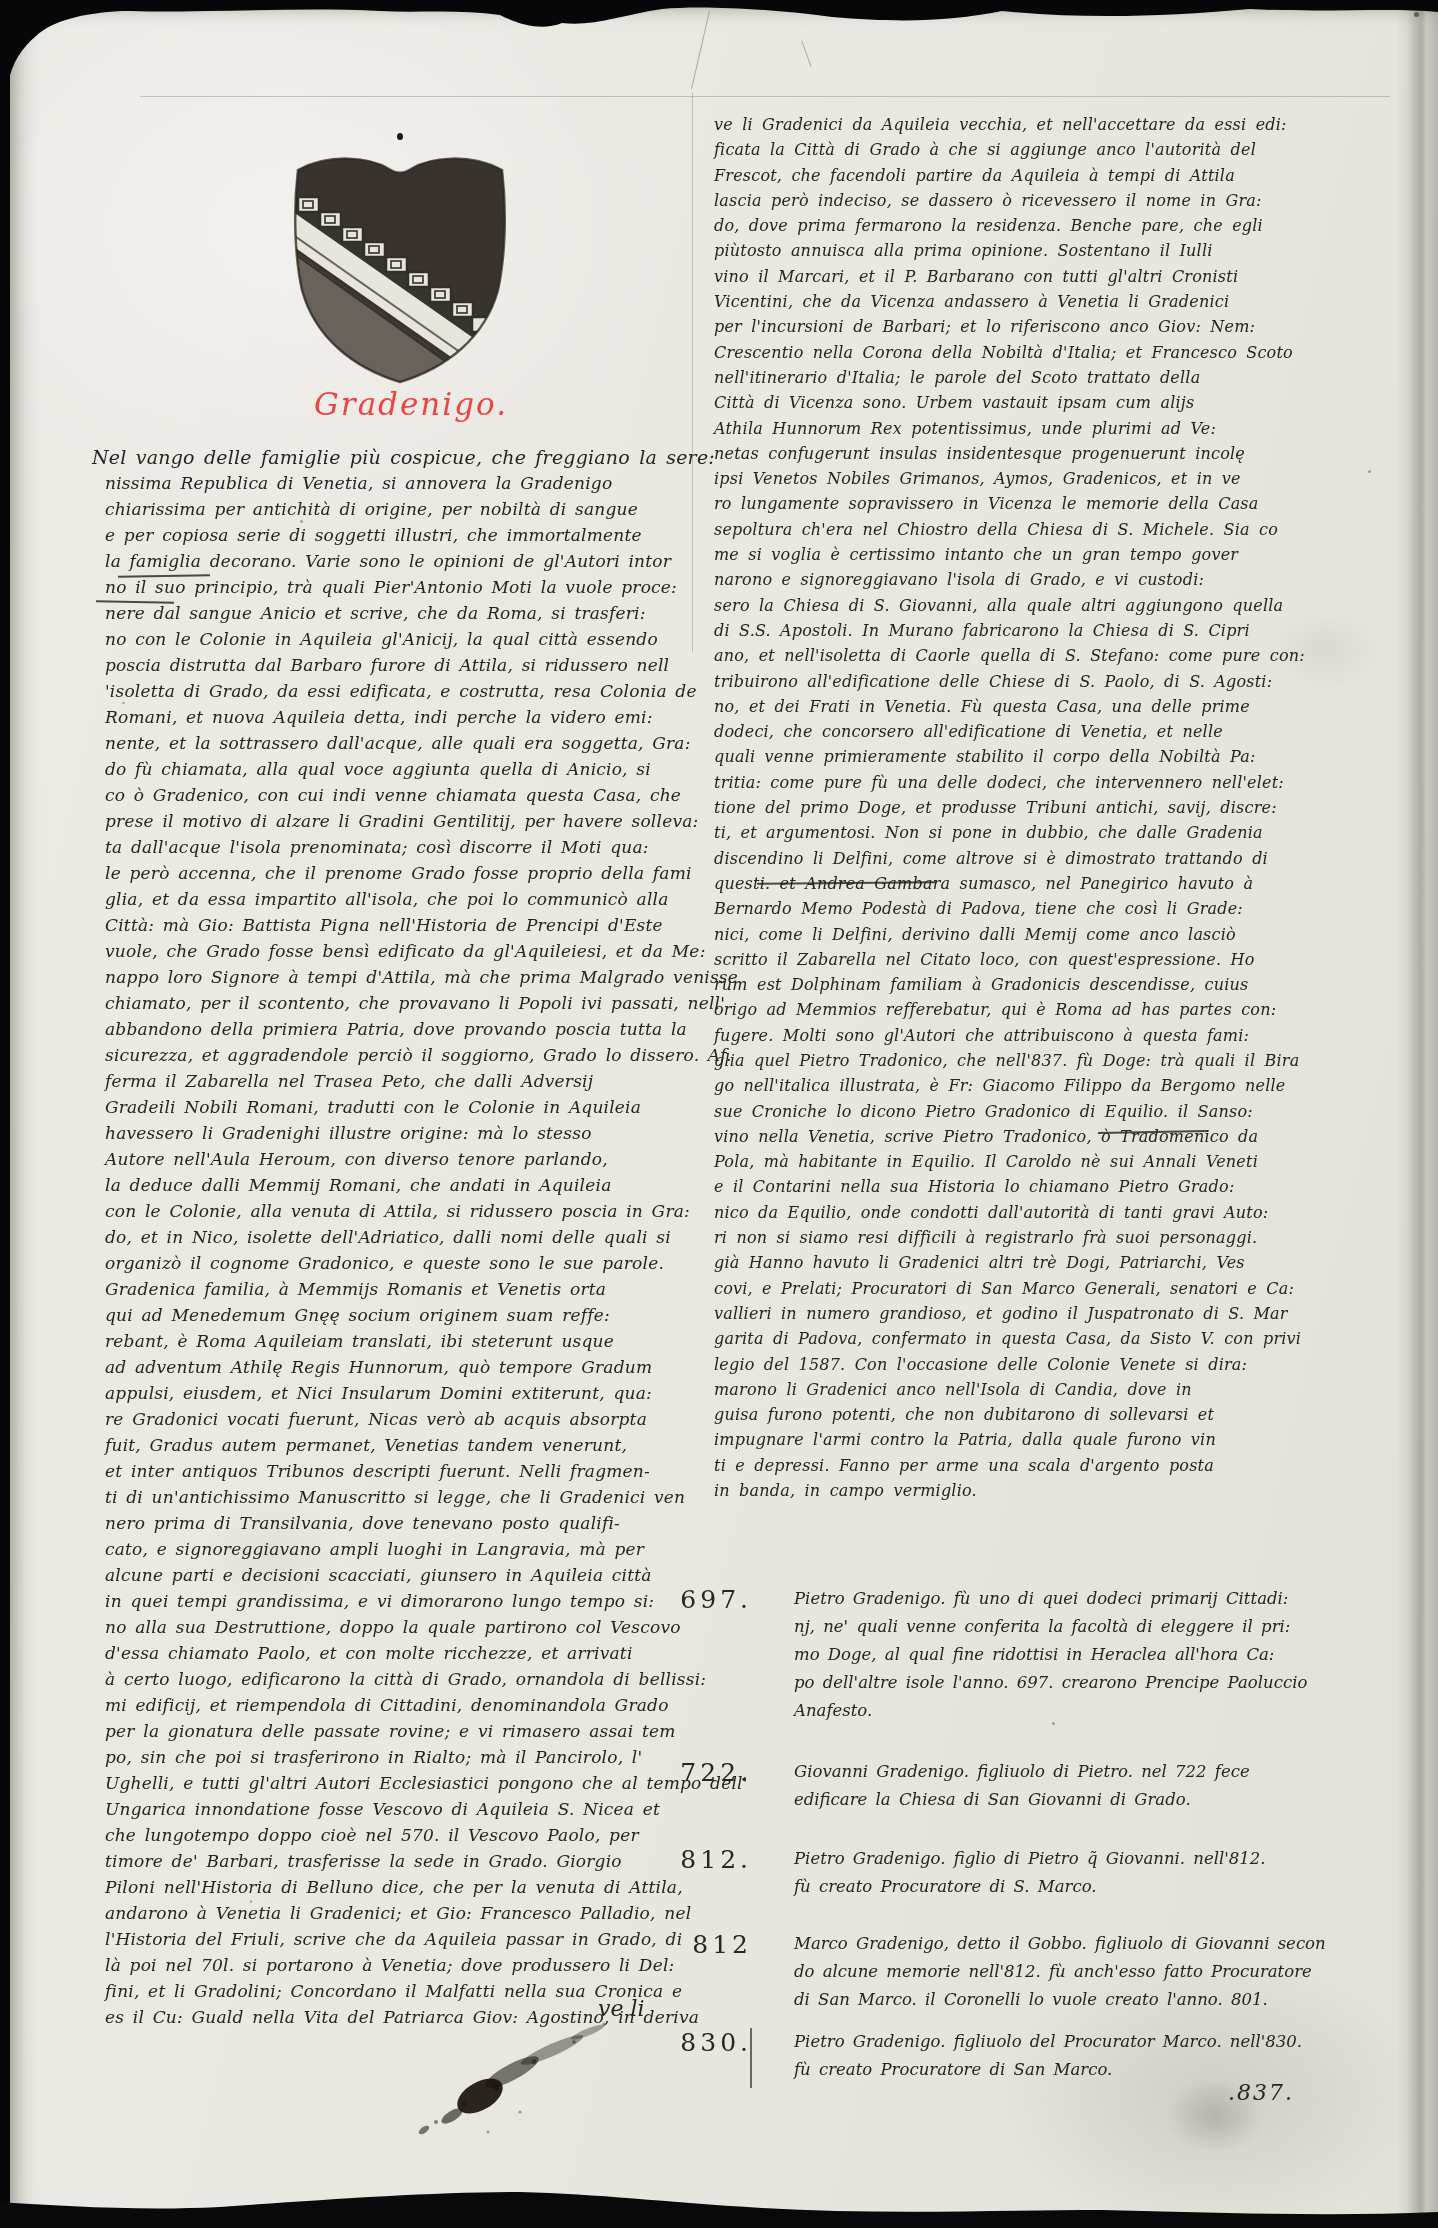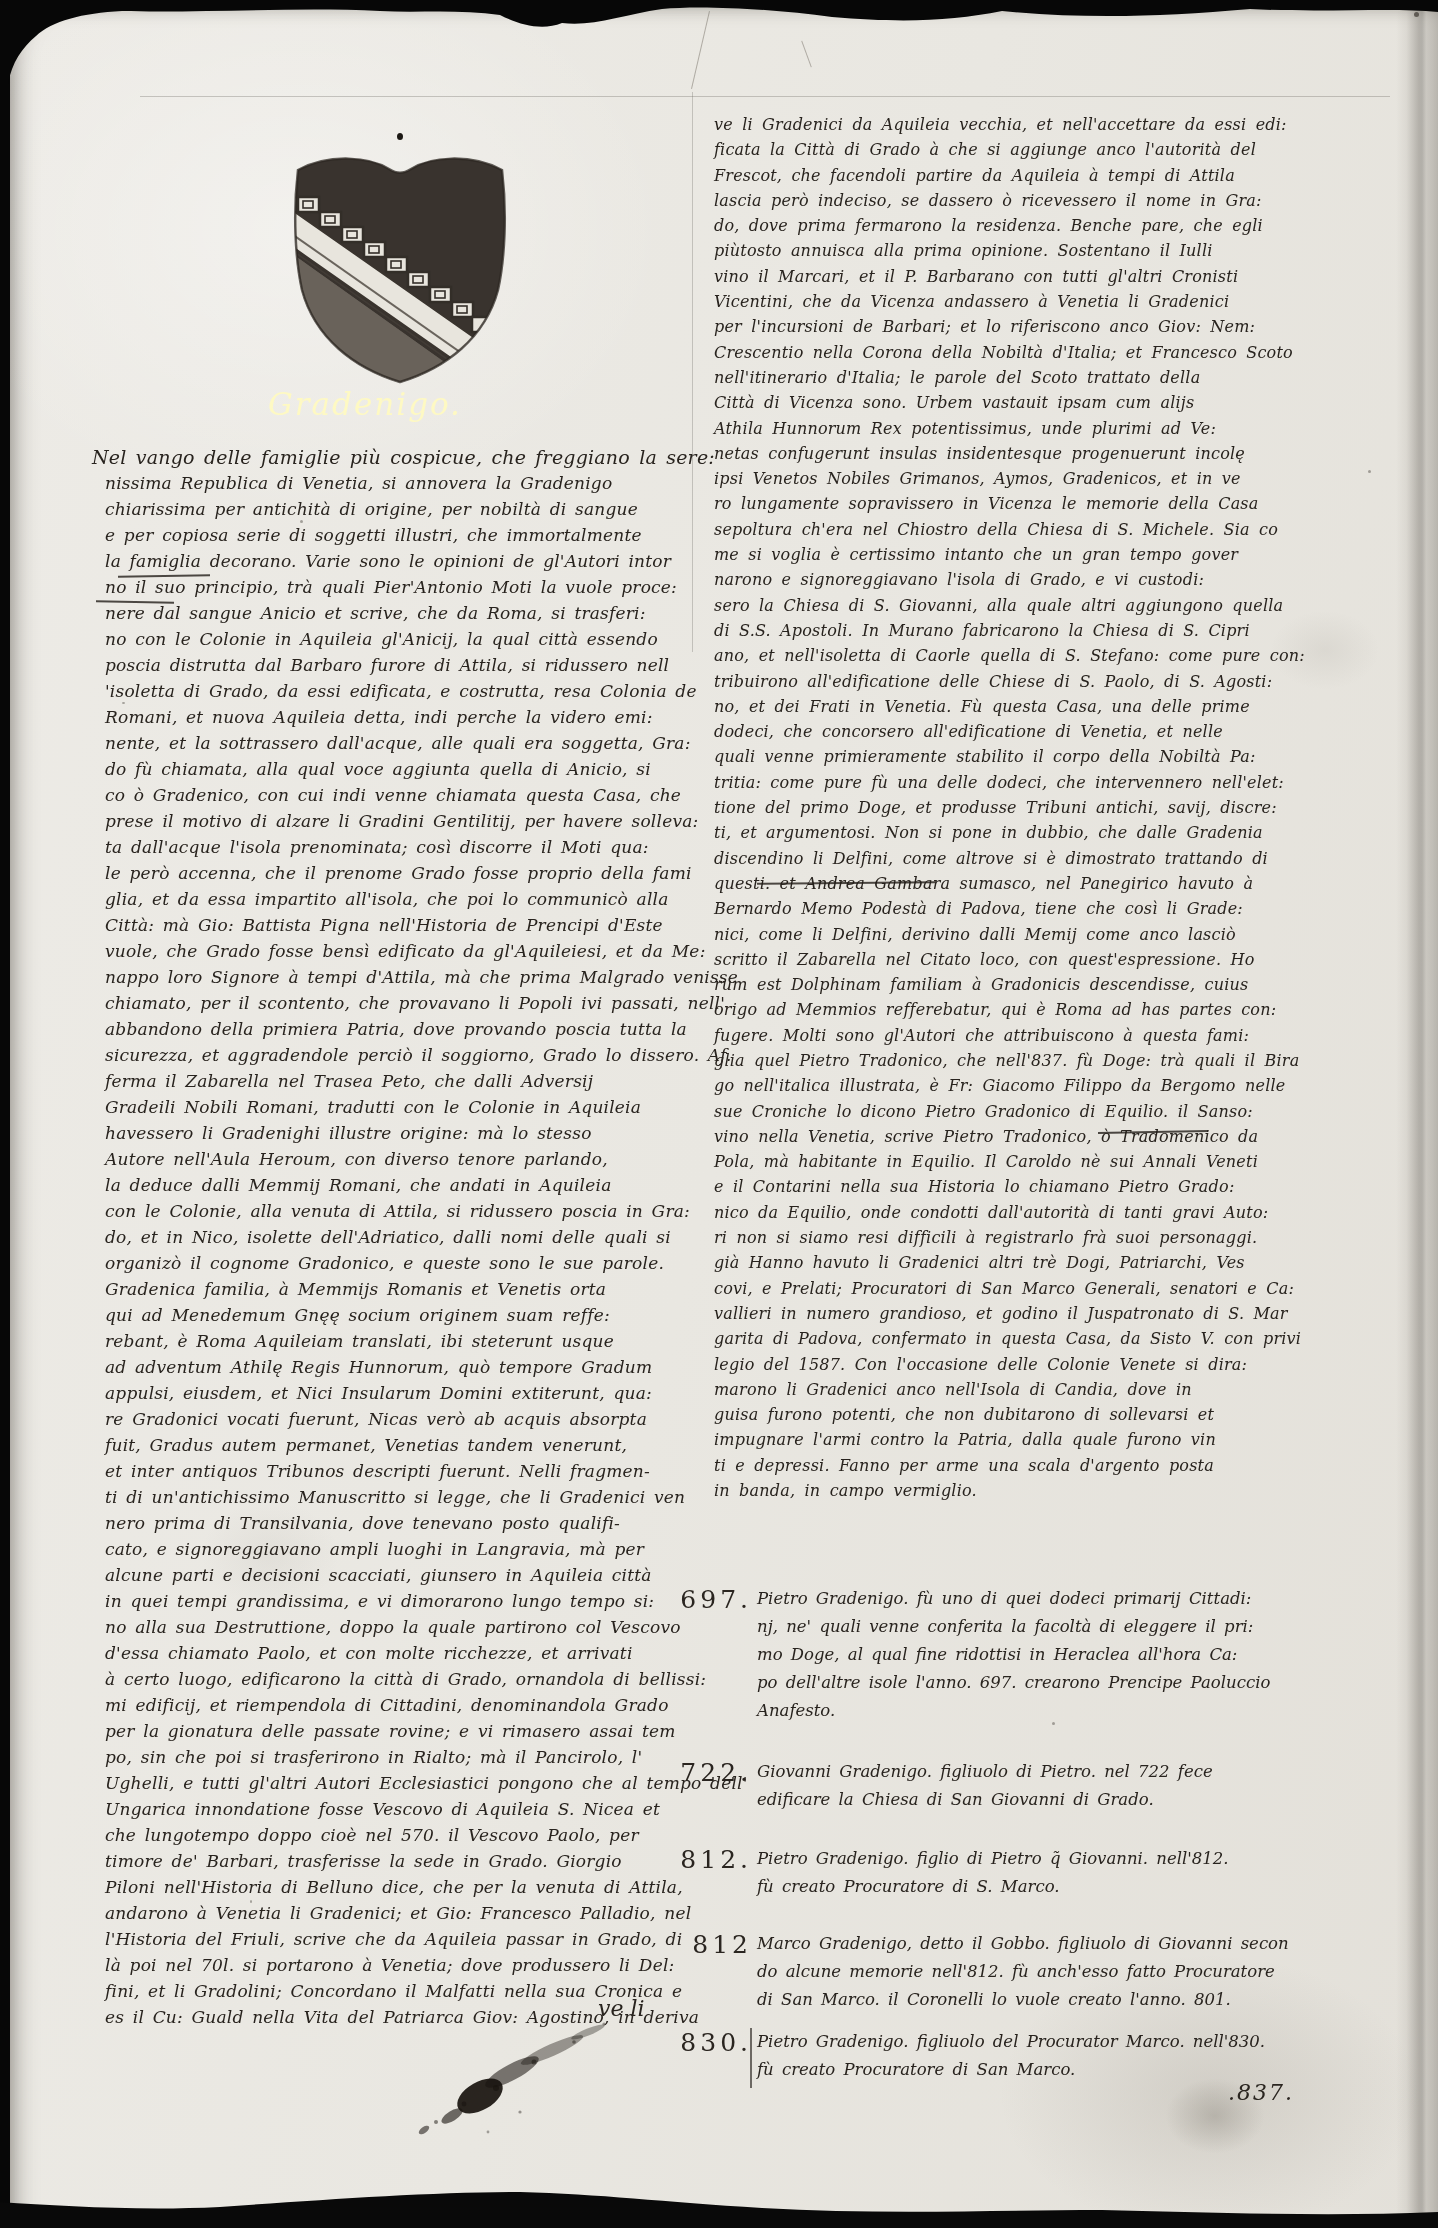--- a/index.html
+++ b/index.html
@@ -24,37 +24,37 @@
       rgba(118,114,107,0.38) 100%);
   }
   .crease-h{position:absolute;left:140px;top:96px;width:1250px;height:1px;background:rgba(104,99,92,0.32);}
   .crease-v{position:absolute;left:692px;top:92px;width:1px;height:560px;background:rgba(104,99,92,0.30);}
   .bracket-v{position:absolute;left:750px;top:2028px;width:2px;height:60px;background:rgba(42,37,32,0.65);}
   .scratch{position:absolute;width:1px;background:rgba(125,120,112,0.55);}
   .speck{position:absolute;border-radius:50%;background:#4a453f;opacity:0.45;}
   .stain{position:absolute;border-radius:50%;pointer-events:none;}
 
   .title{
-    position:absolute;left:268px;top:386px;width:240px;text-align:left;
-    font-style:italic;font-size:31px;letter-spacing:2px;color:#fef9c3;
+    position:absolute;left:268px;top:386px;width:240px;text-align:right;
+    font-style:italic;font-size:31px;letter-spacing:2px;color:#ef4444;
   }
   .col{position:absolute;color:#28231e;font-style:italic;}
   .col .mline{white-space:nowrap;}
   .col-left{left:92px;top:444px;width:600px;font-size:17px;line-height:26px;word-spacing:3px;letter-spacing:0.2px;}
   .col-left .mline:first-child{font-size:19px;text-align:center;}
   .col-left .mline:not(:first-child){padding-left:13px;}
   .col-right{left:714px;top:112px;width:692px;font-size:16px;line-height:25.3px;word-spacing:4px;letter-spacing:0.2px;}
 
   .entry{position:absolute;left:0;width:1438px;}
   .entry-year{
     position:absolute;left:666px;width:86px;text-align:right;
     font-size:25px;letter-spacing:4px;color:#2a2520;
   }
   .entry-lines{position:absolute;left:757px;width:660px;font-style:italic;font-size:16.5px;line-height:28px;color:#28231e;word-spacing:3px;}
-  .eline{white-space:nowrap;}
+  .eline{white-space:nowrap;margin-left:37px;}
 
   .catchword{position:absolute;left:598px;top:1996px;font-style:italic;font-size:22px;color:#28231e;}
   .footer-num{position:absolute;left:1228px;top:2080px;font-style:italic;font-size:22px;letter-spacing:2px;color:#2a2520;}
 
   .strike{position:absolute;height:2px;background:rgba(35,30,25,0.8);}
   .shield-dot{position:absolute;left:397px;top:133px;width:6px;height:7px;border-radius:50%;background:#1c1814;}
   svg{display:block;}
 </style>
 </head>
 <body>

